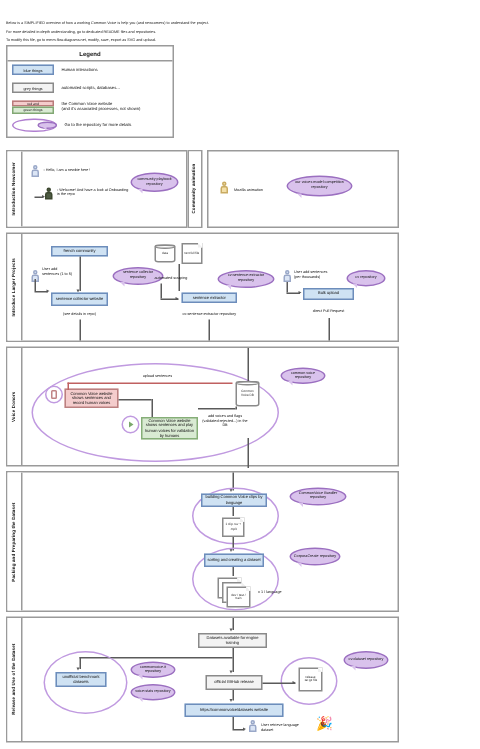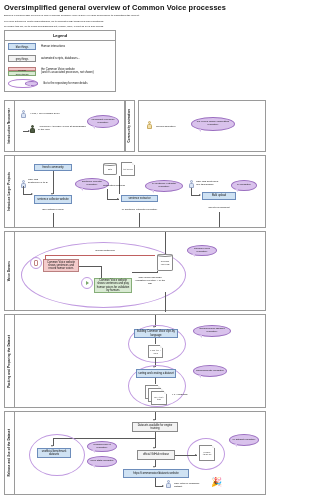--- a/index.html
+++ b/index.html
@@ -129,21 +129,20 @@
 
   .circ-icon{position:absolute;border:0.7px solid #c09ae0;border-radius:50%;box-sizing:border-box;display:flex;align-items:center;justify-content:center;}
   .mic{width:2px;height:4px;border-radius:1px 1px 1px 1px;border:0.5px solid #c08585;}
   .play{width:0;height:0;border-top:2.2px solid transparent;border-bottom:2.2px solid transparent;border-left:3.4px solid #7aa86a;}
 </style>
 </head>
 <body>
 
 <div id="page">
 
-  <div class="title">Oversimplified general overview of Common Voice processes</div>
   <div class="intro">
     <p>Below is a SIMPLIFIED overview of how a working Common Voice is help you (and newcomers) to understand the project.</p>
     <p>For more detailed in-depth understanding, go to dedicated README files and repositories.</p>
     <p>To modify this file, go to mmm.flow.diagrams.net, modify, save, export as SVG and upload.</p>
     <p>(Invite to contribution : please keep it as an exercise step, readable by clones. Thanks for that.)</p>
   </div>
 
   <div class="legend">
     <div class="legend-title">Legend</div>
 

